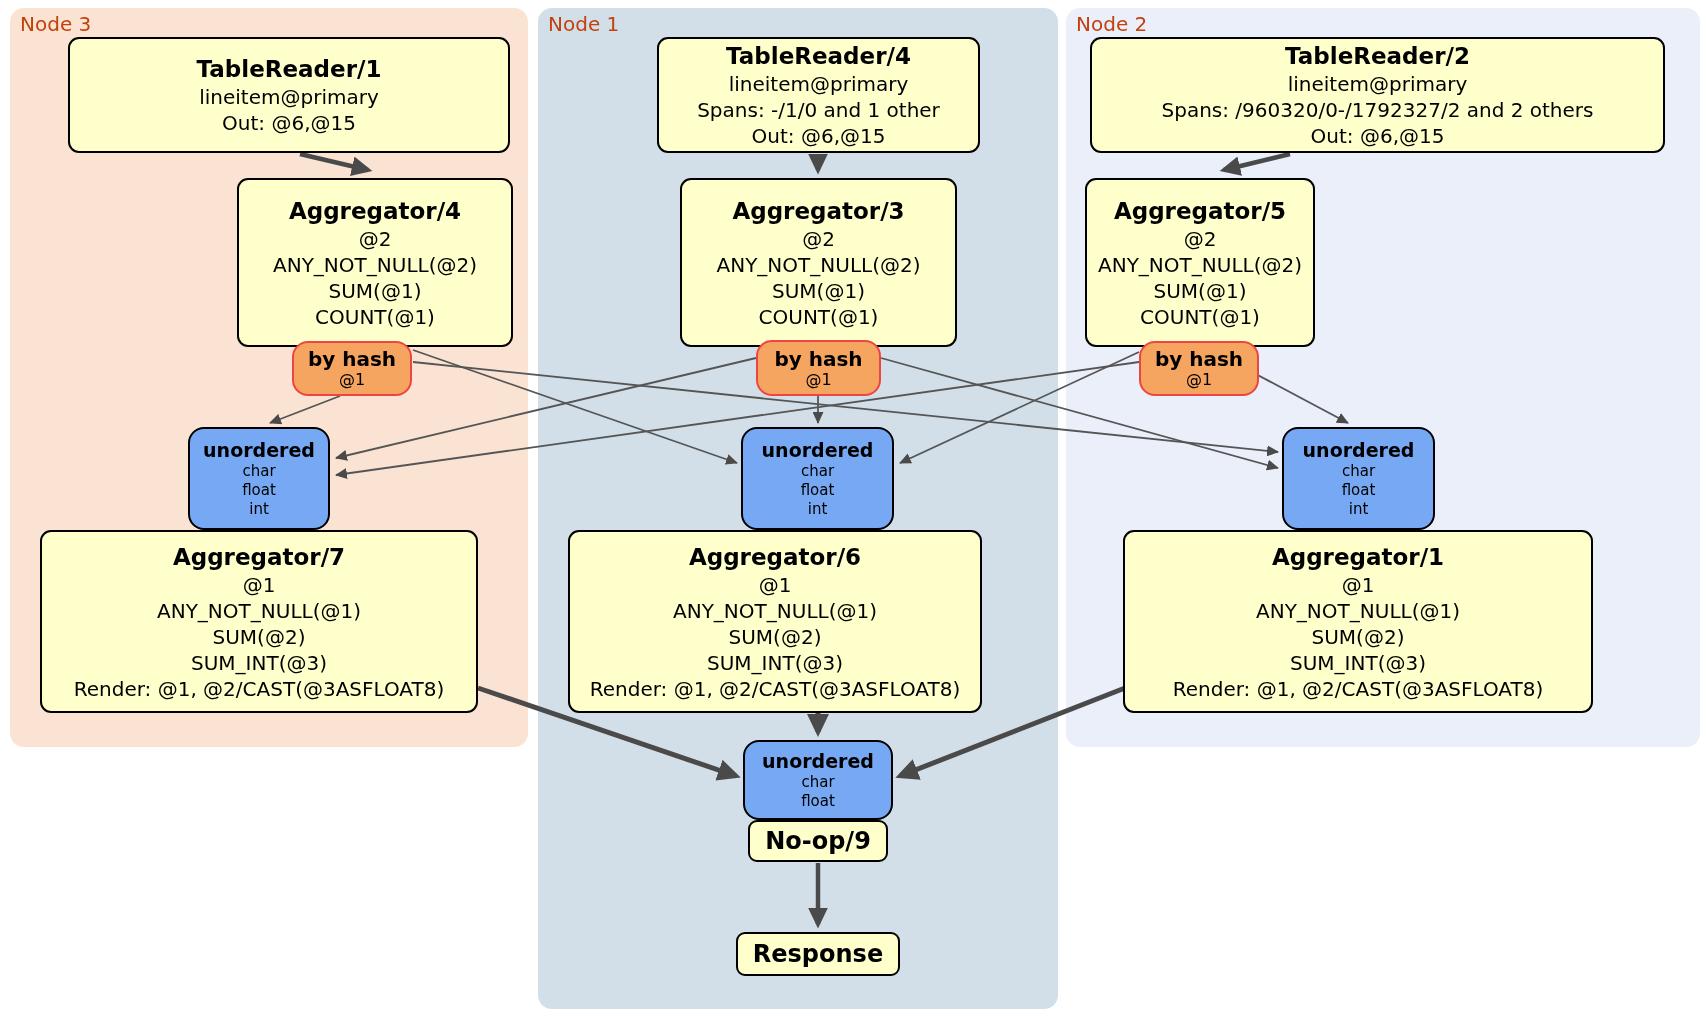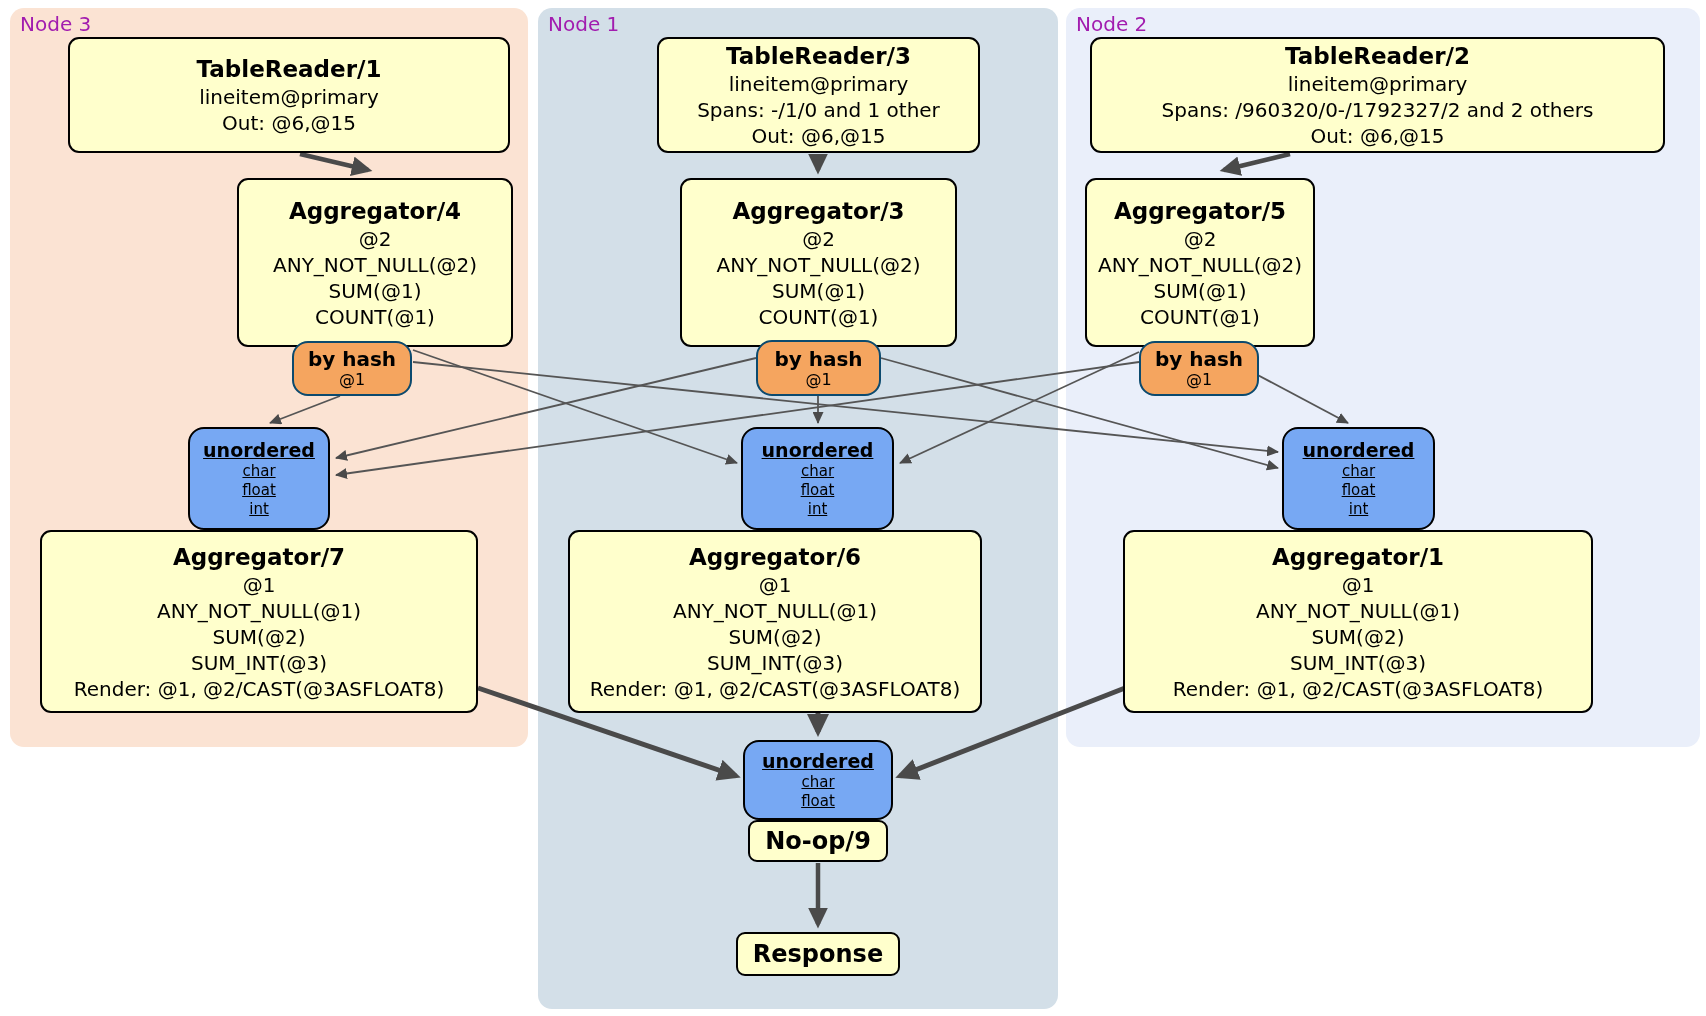--- a/index.html
+++ b/index.html
@@ -1,30 +1,30 @@
 <!DOCTYPE html>
 <html style="--node3_bg: #fbe3d3; --node1_bg: #d3dfe8; --node2_bg: #eaeffa; --processor_bg: #ffffcc; --router_bg: #f5a55f; --sync_bg: #77a8f3; --edge: #4a4a4a;"><head>
 <meta charset="utf-8">
 <style>
   html,body{margin:0;padding:0;background:#ffffff;}
   body{width:1706px;height:1016px;position:relative;font-family:"DejaVu Sans",sans-serif;color:#000;}
   .region{position:absolute;border-radius:14px;z-index:0;}
-  .region-label{position:absolute;left:10px;top:4px;font-size:20px;color:#a21caf;white-space:nowrap;}
+  .region-label{position:absolute;left:10px;top:4px;font-size:20px;color:#c2410c;white-space:nowrap;}
   #edges{position:absolute;left:0;top:0;z-index:1;pointer-events:none;}
   .pbox{position:absolute;background:var(--processor_bg);border:2px solid #000;border-radius:11px;
         display:flex;flex-direction:column;justify-content:center;align-items:center;
         text-align:center;z-index:2;box-sizing:border-box;}
   .ptitle{font-weight:bold;font-size:23px;line-height:30px;white-space:nowrap;}
   .pline{font-size:20px;line-height:26px;white-space:nowrap;}
-  .router{position:absolute;background:var(--router_bg);border:2px solid #0c4a6e;border-radius:16px;
+  .router{position:absolute;background:var(--router_bg);border:2px solid #ef4444;border-radius:16px;
         display:flex;flex-direction:column;justify-content:center;align-items:center;z-index:3;box-sizing:border-box;}
   .rtitle{font-weight:bold;font-size:20px;line-height:23px;}
   .rdetail{font-size:16px;line-height:18px;}
   .sync{position:absolute;background:var(--sync_bg);border:2px solid #000;border-radius:16px;
-        display:flex;flex-direction:column;justify-content:center;align-items:center;z-index:3;box-sizing:border-box;text-decoration:underline;}
+        display:flex;flex-direction:column;justify-content:center;align-items:center;z-index:3;box-sizing:border-box;}
   .stitle{font-weight:bold;font-size:19px;line-height:23px;}
   .sline{font-size:15px;line-height:19px;}
   .small-title{font-size:24px;line-height:28px;}
 </style>
 </head>
 <body>
 
 <div class="region" id="node3" style="left:10px;top:8px;width:518px;height:739px;background:var(--node3_bg);">
   <div class="region-label">Node 3</div>
 </div>
@@ -63,21 +63,21 @@
   <line x1="1139" y1="352" x2="900" y2="463" stroke="#555" stroke-width="1.8" marker-end="url(#ah-small)"></line>
   <line x1="1252" y1="372" x2="1348" y2="423" stroke="#555" stroke-width="1.8" marker-end="url(#ah-small)"></line>
 </svg>
 
 <div class="pbox" style="left:68px;top:37px;width:442px;height:116px;">
   <div class="ptitle">TableReader/1</div>
   <div class="pline">lineitem@primary</div>
   <div class="pline">Out: @6,@15</div>
 </div>
 <div class="pbox" style="left:657px;top:37px;width:323px;height:116px;">
-  <div class="ptitle">TableReader/3</div>
+  <div class="ptitle">TableReader/4</div>
   <div class="pline">lineitem@primary</div>
   <div class="pline">Spans: -/1/0 and 1 other</div>
   <div class="pline">Out: @6,@15</div>
 </div>
 <div class="pbox" style="left:1090px;top:37px;width:575px;height:116px;">
   <div class="ptitle">TableReader/2</div>
   <div class="pline">lineitem@primary</div>
   <div class="pline">Spans: /960320/0-/1792327/2 and 2 others</div>
   <div class="pline">Out: @6,@15</div>
 </div>

